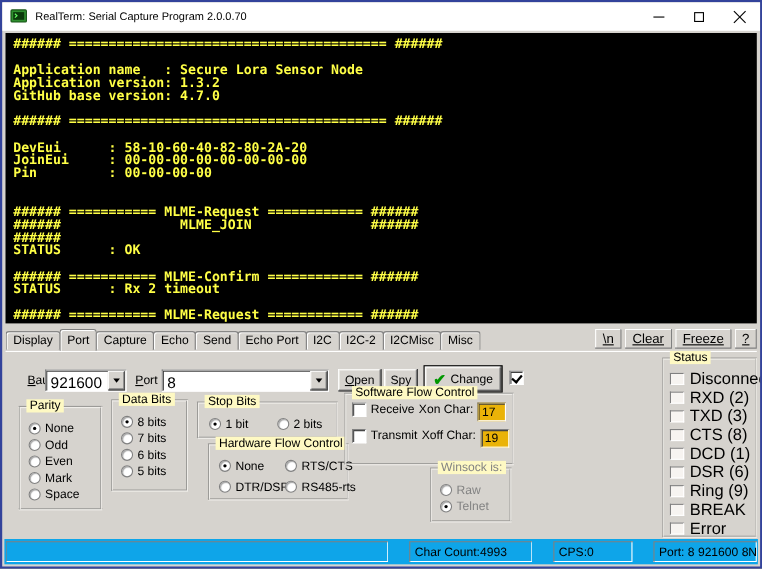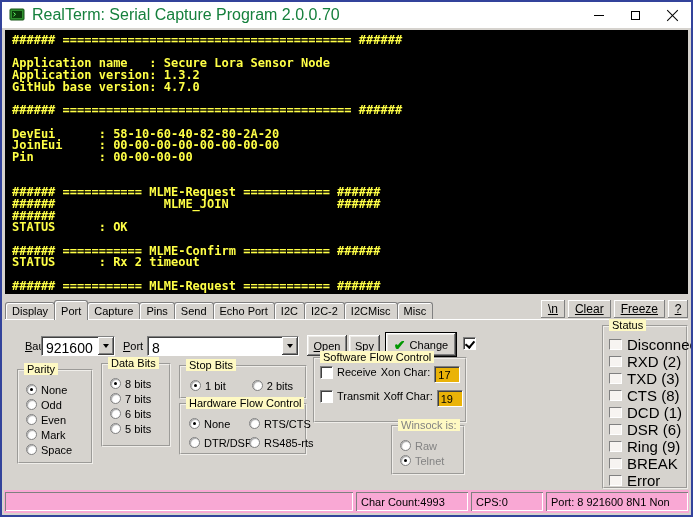--- a/index.html
+++ b/index.html
@@ -4,37 +4,37 @@
 <style>
   *{box-sizing:border-box;margin:0;padding:0}
   html,body{width:693px;height:517px;overflow:hidden}
   body{font-family:"Liberation Sans",sans-serif;background:#777}
 
   .window{position:relative;width:693px;height:517px;border:2px solid #33439b;background:#d6d3ce;overflow:hidden}
 
   
   .titlebar{position:absolute;top:0;left:0;right:0;height:26px;background:#fff;display:flex;align-items:center;padding-left:7px}
   .app-icon{width:16px;height:16px;flex:none;display:flex;align-items:center}
-  .title{font-size:16px;color:#15803d;margin-left:7px;flex:1;white-space:nowrap;overflow:hidden}
+  .title{font-size:10px;color:#000000;margin-left:7px;flex:1;white-space:nowrap;overflow:hidden}
   .caption-buttons{display:flex;height:100%}
   .cap-btn{width:37px;height:100%;display:flex;align-items:center;justify-content:center;cursor:pointer}
   .glyph-min{width:10px;height:1px;background:#000}
   .glyph-max{width:9px;height:9px;border:1px solid #000}
   .glyph-close{position:relative;width:13px;height:13px}
   .glyph-close::before,.glyph-close::after{content:"";position:absolute;left:-1px;top:6px;width:15px;height:1px;background:#000}
   .glyph-close::before{transform:rotate(45deg)}
   .glyph-close::after{transform:rotate(-45deg)}
 
   
   .terminal{position:absolute;top:28px;left:3px;right:3px;height:264px;background:#000;color:#ffff46;
     font-family:"DejaVu Sans Mono","Liberation Mono",monospace;font-weight:bold;font-size:12px;line-height:11.7px;
     padding:5px 0 0 7px;overflow:hidden;white-space:pre}
 
   
-  .tabrow{position:absolute;top:297px;left:3px;right:3px;height:20px;display:flex;justify-content:space-between;align-items:center}
+  .tabrow{position:absolute;top:297px;left:3px;right:3px;height:20px;display:flex;justify-content:space-between;align-items:flex-start}
   .tabstrip{display:flex;align-items:flex-end}
   .tab{font-size:11px;color:#000;padding:2px 6px 2px;background:#d6d3ce;border:1px solid #808080;border-bottom:none;
     border-radius:3px 3px 0 0;margin-right:-1px;height:17px;box-shadow:inset 1px 1px 0 #fff;cursor:pointer;white-space:nowrap}
   .tab.active{height:20px;padding-top:4px;position:relative;z-index:2;margin-bottom:-1px;background:#d6d3ce}
   .tab-actions{display:flex;gap:3px;align-items:center;padding-bottom:1px}
   .flatbtn{font-family:"Liberation Sans",sans-serif;font-size:12px;color:#000;text-decoration:underline;background:#d6d3ce;
     border:none;box-shadow:inset -1px -1px 0 #808080,inset 1px 1px 0 #fff;height:18px;padding:0 7px;cursor:pointer;white-space:pre}
   .flatbtn.help{width:20px;padding:0}
 
   
@@ -73,21 +73,21 @@
   .swlabel{font-size:11px;white-space:nowrap}
   .swlabel.push{margin-left:auto}
   .charbox{width:26px;height:17px;font-family:"Liberation Sans",sans-serif;font-size:11px;border:1px solid;border-color:#808080 #fff #fff #808080;box-shadow:inset 1px 1px 0 #404040;padding:1px 3px;background:#eab308}
 
   .led-list{display:flex;flex-direction:column;padding:9px 0 0 5px}
   .led-row{display:flex;align-items:center;gap:5px;height:17px}
   .led{width:13px;height:11px;background:#f7f4f1;border:1px solid;border-color:#808080 #fff #fff #808080;flex:none}
   .led-row span:last-child{font-size:15px;white-space:nowrap}
 
   
-  .statusbar{position:absolute;left:2px;right:2px;bottom:2px;height:23px;background:#f9a8d4;display:flex;gap:3px;padding:2px 1px}
+  .statusbar{position:absolute;left:2px;right:2px;bottom:2px;height:23px;background:#0ea5e9;display:flex;gap:19px;padding:2px 1px}
   .sb{box-shadow:inset 1px 1px 0 #808080,inset -1px -1px 0 #fff;font-size:11px;color:#000;display:flex;align-items:center;padding:0 5px;white-space:nowrap;overflow:hidden}
   .sb1{width:348px}
   .sb2{width:112px}
   .sb3{width:72px}
   .sb4{flex:1}
 </style>
 </head>
 <body>
 
 <div class="window">
@@ -114,21 +114,21 @@
     </div>
   </div>
 
   <div class="terminal"><div class="tline">###### ======================================== ######</div><div class="tline">&nbsp;</div><div class="tline">Application name   : Secure Lora Sensor Node</div><div class="tline">Application version: 1.3.2</div><div class="tline">GitHub base version: 4.7.0</div><div class="tline">&nbsp;</div><div class="tline">###### ======================================== ######</div><div class="tline">&nbsp;</div><div class="tline">DevEui      : 58-10-60-40-82-80-2A-20</div><div class="tline">JoinEui     : 00-00-00-00-00-00-00-00</div><div class="tline">Pin         : 00-00-00-00</div><div class="tline">&nbsp;</div><div class="tline">&nbsp;</div><div class="tline">###### =========== MLME-Request ============ ######</div><div class="tline">######               MLME_JOIN               ######</div><div class="tline">######</div><div class="tline">STATUS      : OK</div><div class="tline">&nbsp;</div><div class="tline">###### =========== MLME-Confirm ============ ######</div><div class="tline">STATUS      : Rx 2 timeout</div><div class="tline">&nbsp;</div><div class="tline">###### =========== MLME-Request ============ ######</div></div>
 
   <div class="tabrow">
     <div class="tabstrip">
         <div class="tab">Display</div>
         <div class="tab active">Port</div>
         <div class="tab">Capture</div>
-        <div class="tab">Pins</div>
+        <div class="tab">Echo</div>
         <div class="tab">Send</div>
         <div class="tab">Echo Port</div>
         <div class="tab">I2C</div>
         <div class="tab">I2C-2</div>
         <div class="tab">I2CMisc</div>
         <div class="tab">Misc</div>
       </div>
     <div class="tab-actions">
       <button class="flatbtn">\n</button>
       <button class="flatbtn">Clear</button>
@@ -214,21 +214,21 @@
     <div class="radio-row">
           <span class="radio sel"></span>
           <span class="rlabel">1 bit</span>
         </div>
         <div class="radio-row">
           <span class="radio"></span>
           <span class="rlabel">2 bits</span>
         </div>
       </div>
 
-    <div class="group hw-grid" style="left:174px;top:83px;width:128px;height:52px">
+    <div class="group hw-grid" style="left:184px;top:83px;width:128px;height:52px">
       <span class="gcap">Hardware Flow Control</span>
     <div class="radio-row">
           <span class="radio sel"></span>
           <span class="rlabel">None</span>
         </div>
         <div class="radio-row">
           <span class="radio"></span>
           <span class="rlabel">RTS/CTS</span>
         </div>
         <div class="radio-row">

